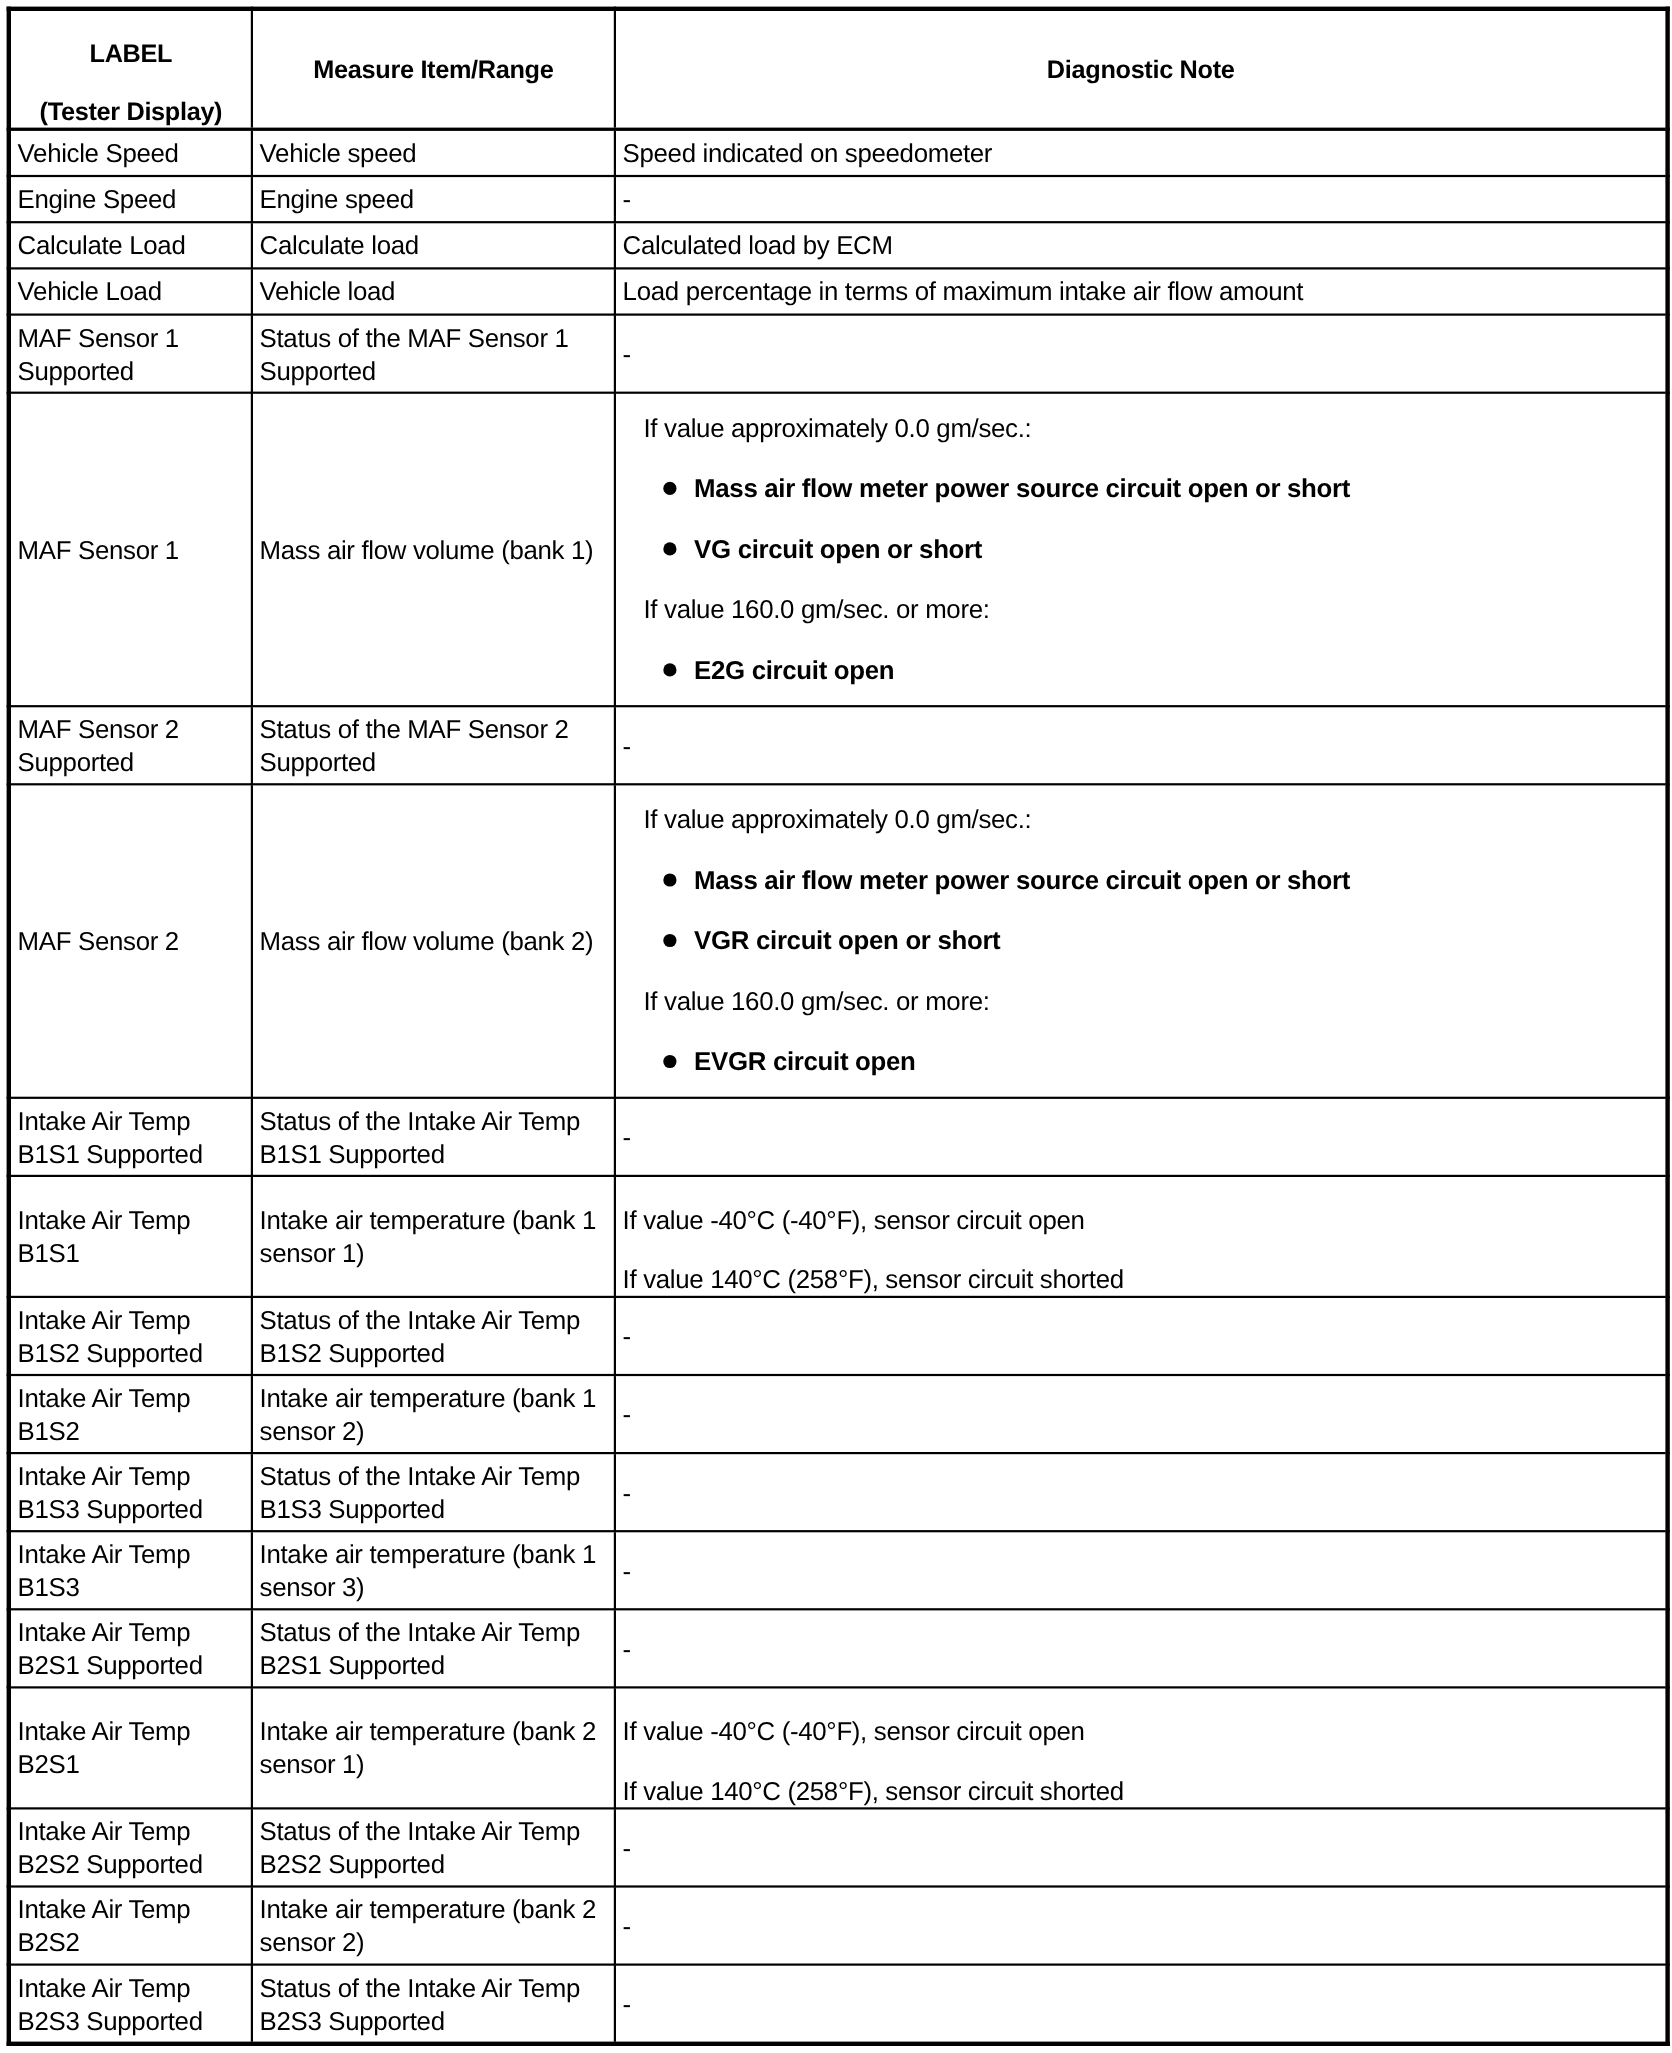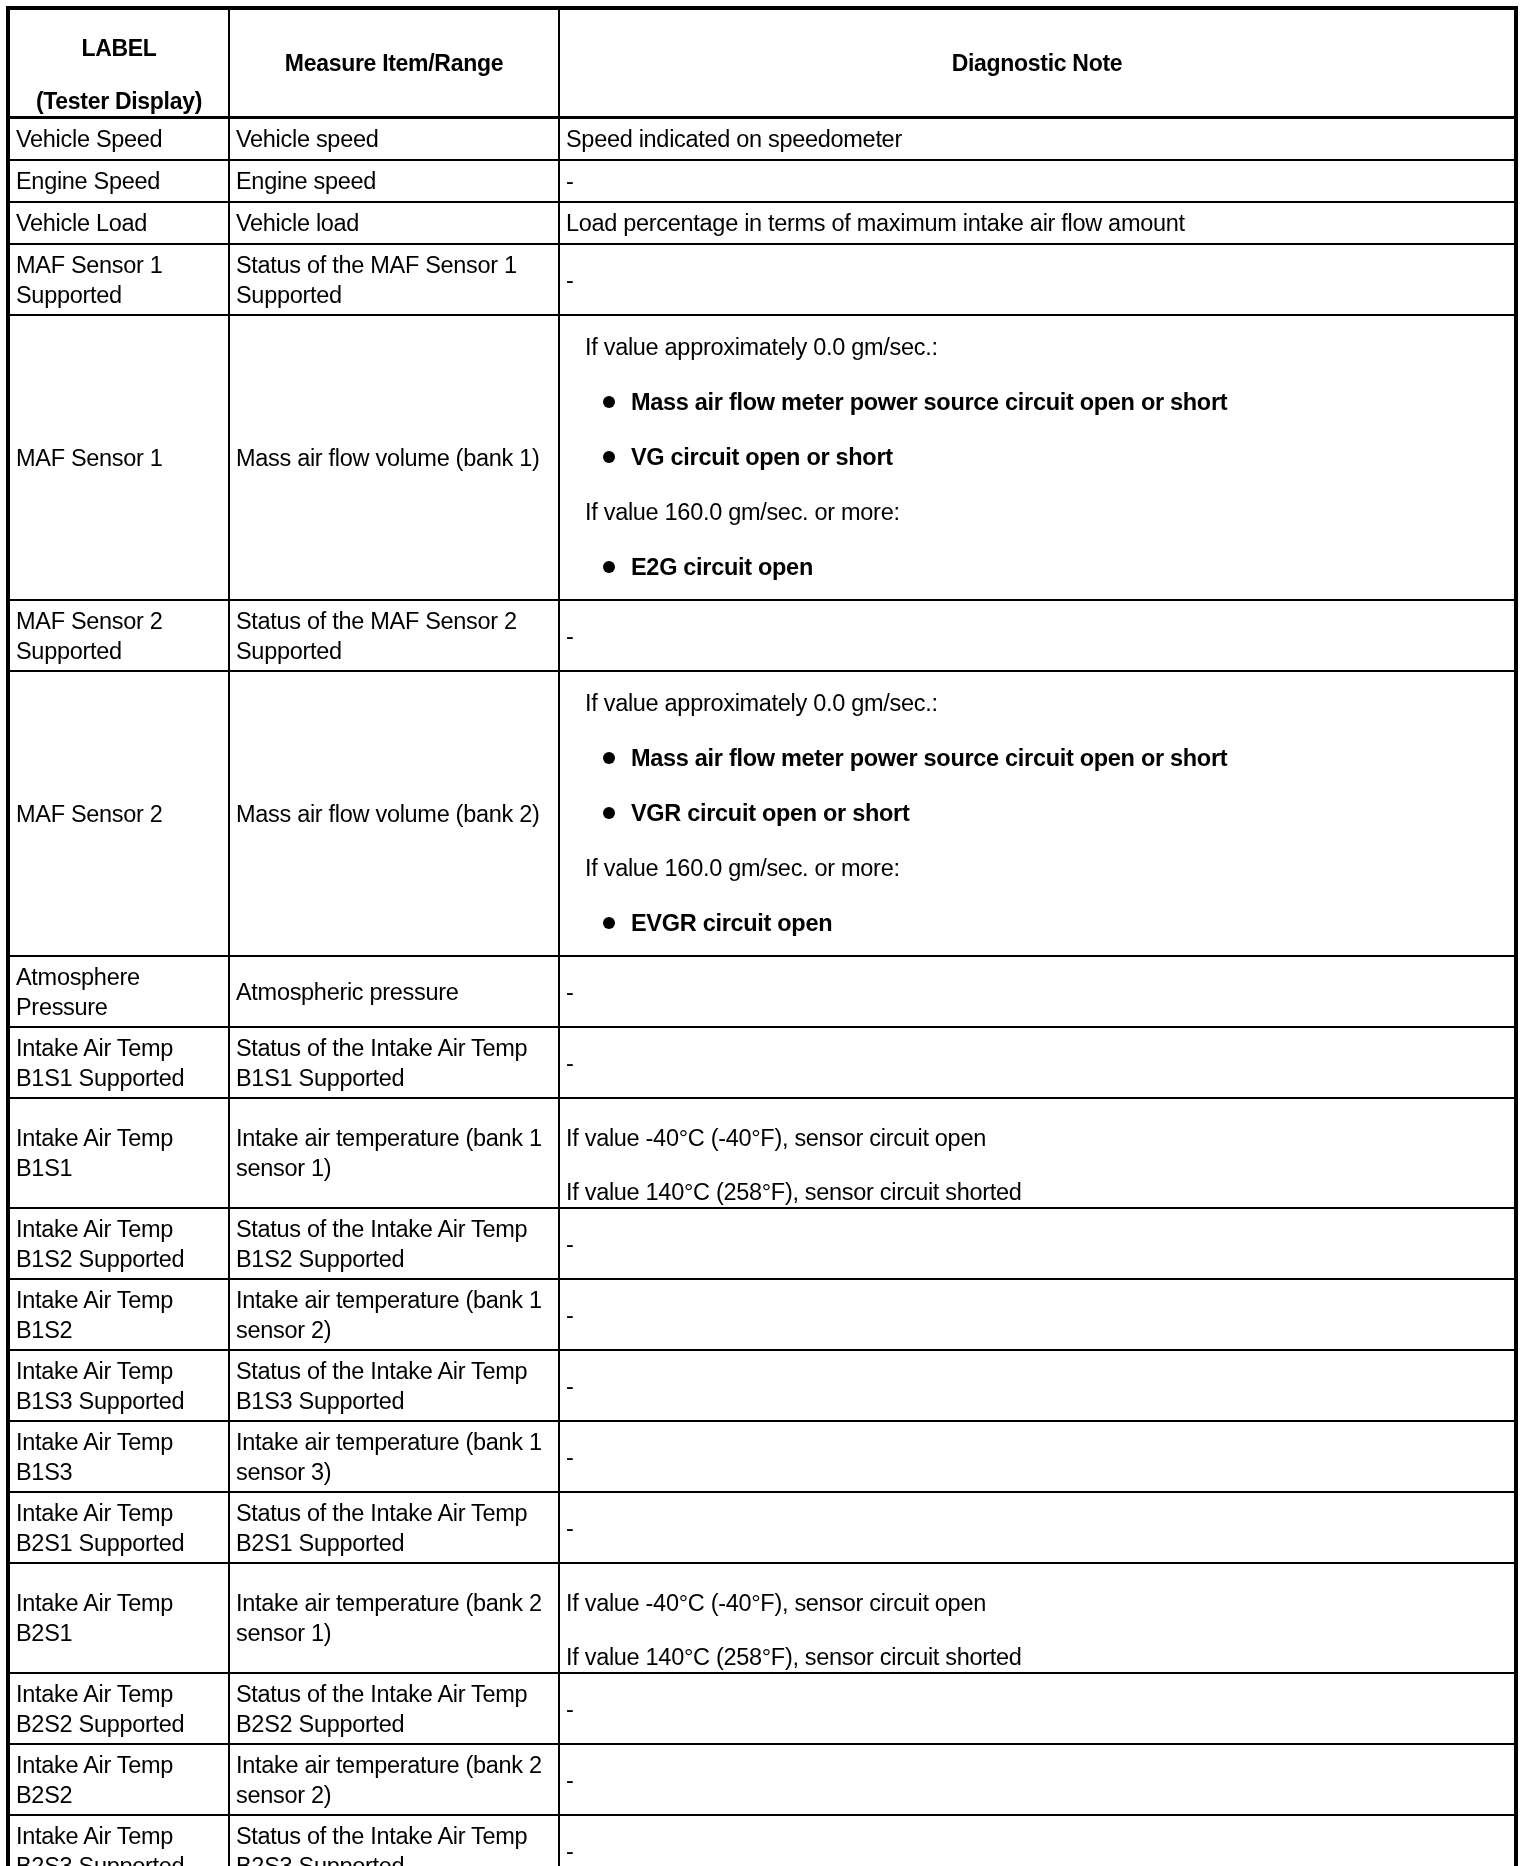--- a/index.html
+++ b/index.html
@@ -70,20 +70,25 @@
       <td>Vehicle speed</td>
       <td>Speed indicated on speedometer</td>
     </tr>
 
     <tr class="h1">
       <td>Engine Speed</td>
       <td>Engine speed</td>
       <td class="dash">-</td>
     </tr>
 
+    <tr class="h1">
+      <td>Calculate Load</td>
+      <td>Calculate load</td>
+      <td>Calculated load by ECM</td>
+    </tr>
 
     <tr class="h1">
       <td>Vehicle Load</td>
       <td>Vehicle load</td>
       <td>Load percentage in terms of maximum intake air flow amount</td>
     </tr>
 
     <tr class="h2">
       <td>MAF Sensor 1 Supported</td>
       <td>Status of the MAF Sensor 1 Supported</td>
@@ -117,25 +122,20 @@
         <div class="note-block">
           <span class="note-p">If value approximately 0.0 gm/sec.:</span>
           <span class="note-b"><span class="bullet"></span><span>Mass air flow meter power source circuit open or short</span></span>
           <span class="note-b"><span class="bullet"></span><span>VGR circuit open or short</span></span>
           <span class="note-p">If value 160.0 gm/sec. or more:</span>
           <span class="note-b"><span class="bullet"></span><span>EVGR circuit open</span></span>
         </div>
       </td>
     </tr>
 
-    <tr class="h2">
-      <td>Atmosphere Pressure</td>
-      <td>Atmospheric pressure</td>
-      <td class="dash">-</td>
-    </tr>
 
 
     <tr class="h2">
       <td>Intake Air Temp B1S1 Supported</td>
       <td>Status of the Intake Air Temp B1S1 Supported</td>
       <td class="dash">-</td>
     </tr>
 
     <tr class="h2">
       <td>Intake Air Temp B1S1</td>

